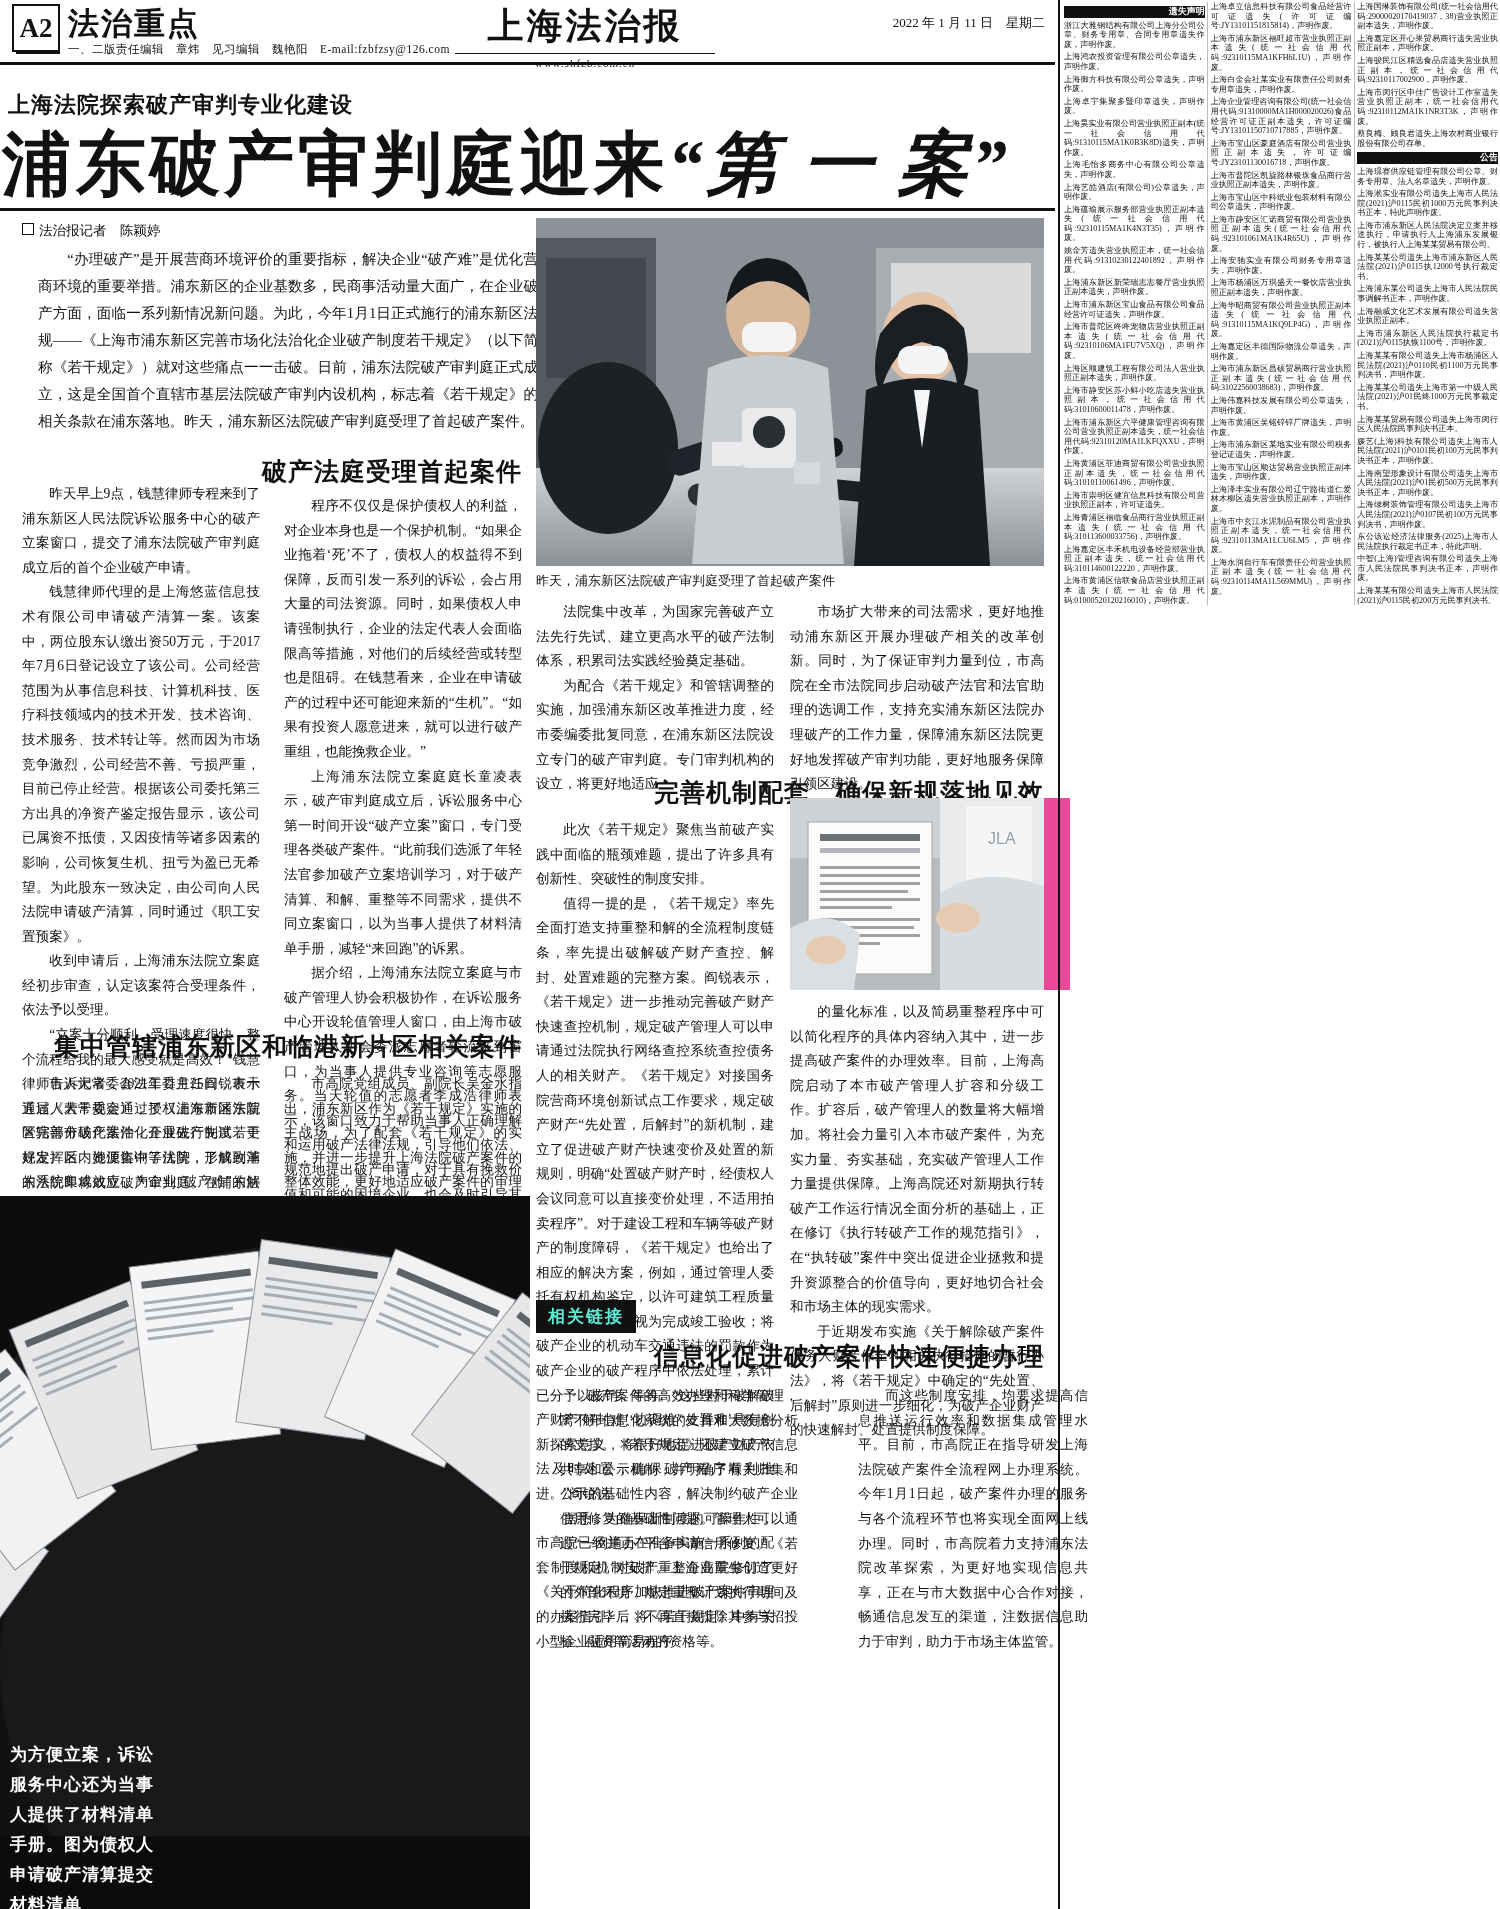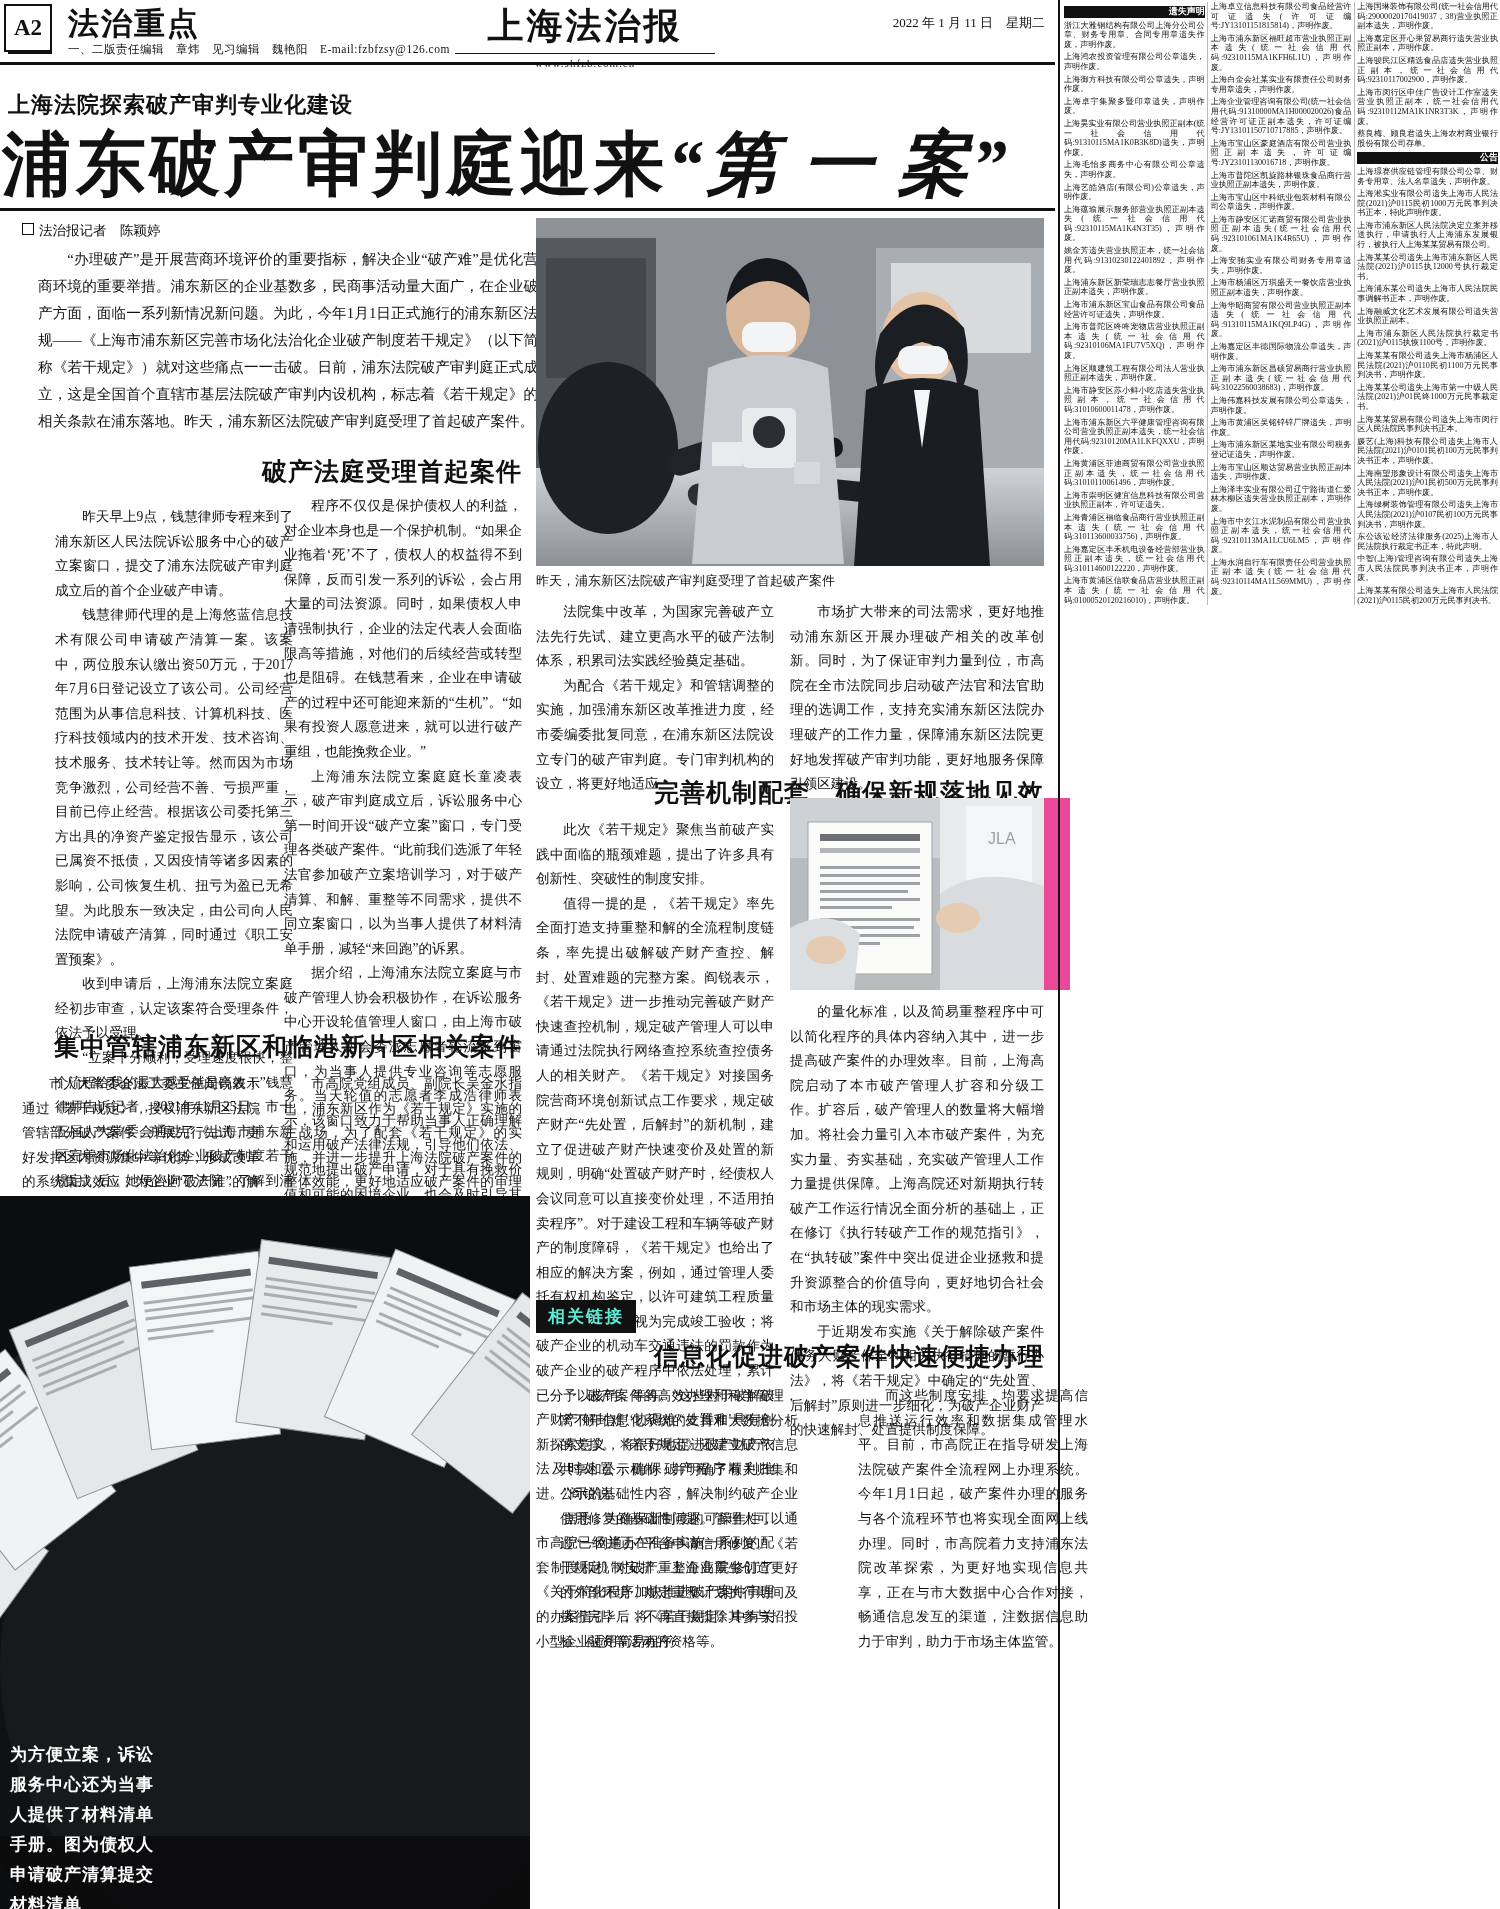--- a/index.html
+++ b/index.html
@@ -7,22 +7,22 @@
     width:1500px;height:1909px;
     font-family:"Liberation Serif","DejaVu Serif",serif;
     color:#111;
     position:relative;
     overflow:hidden;
   }
   .page{position:relative;width:1500px;height:1909px;}
 
   
   .masthead{position:absolute;left:0;top:0;width:1055px;height:62px;border-bottom:3px solid #111;}
-  .mh-badge{position:absolute;left:4px;top:4px;width:44px;height:44px;border:2px solid #111;
-    display:flex;align-items:center;justify-content:center;font-size:23px;font-weight:bold;
+  .mh-badge{position:absolute;left:12px;top:4px;width:44px;height:44px;border:2px solid #111;
+    display:flex;align-items:center;justify-content:center;font-size:27px;font-weight:bold;
     font-family:"Liberation Serif",serif;background:#fff;}
   .mh-badge:after{content:"";position:absolute;left:2px;bottom:-4px;width:44px;height:3px;background:#111;}
   .mh-title{position:absolute;left:68px;top:3px;font-size:31px;font-weight:bold;letter-spacing:2px;
     font-family:"DejaVu Serif",serif;}
   .mh-sub{position:absolute;left:68px;top:42px;font-size:11.5px;color:#111;letter-spacing:.5px;}
   .mh-paper{position:absolute;left:455px;top:2px;width:260px;text-align:center;}
   .mh-paper .nm{font-size:36px;font-weight:bold;letter-spacing:3px;font-family:"DejaVu Serif",serif;
     border-bottom:1px solid #111;padding-bottom:2px;}
   .mh-paper .url{font-size:11px;letter-spacing:1px;margin-top:3px;}
   .mh-date{position:absolute;right:10px;top:14px;font-size:13px;}
@@ -54,21 +54,21 @@
   .sec-h{font-size:25px;font-weight:bold;text-align:right;letter-spacing:1px;}
   .sec1{position:absolute;left:22px;top:455px;width:500px;}
   .sec2{position:absolute;left:22px;top:1030px;width:500px;}
   .sec3{position:absolute;left:536px;top:776px;width:508px;}
   .sec4{position:absolute;left:536px;top:1340px;width:508px;}
 
   
   .col{position:absolute;font-size:13.6px;line-height:24.6px;text-align:justify;}
   .col p{margin:0;text-indent:2em;}
 
-  .c1{left:22px;top:505px;width:238px;margin-left:33px;}
+  .c1{left:22px;top:482px;width:238px;}
   .c2{left:284px;top:494px;width:238px;}
   .c3{left:536px;top:600px;width:238px;}
   .c4{left:790px;top:600px;width:254px;}
   .c5{left:22px;top:1072px;width:238px;}
   .c6{left:284px;top:1072px;width:238px;}
   .c7{left:536px;top:818px;width:238px;}
   .c8{left:790px;top:1000px;width:254px;}
   .c9{left:560px;top:1384px;width:238px;}
   .c10{left:858px;top:1384px;width:230px;}
 

